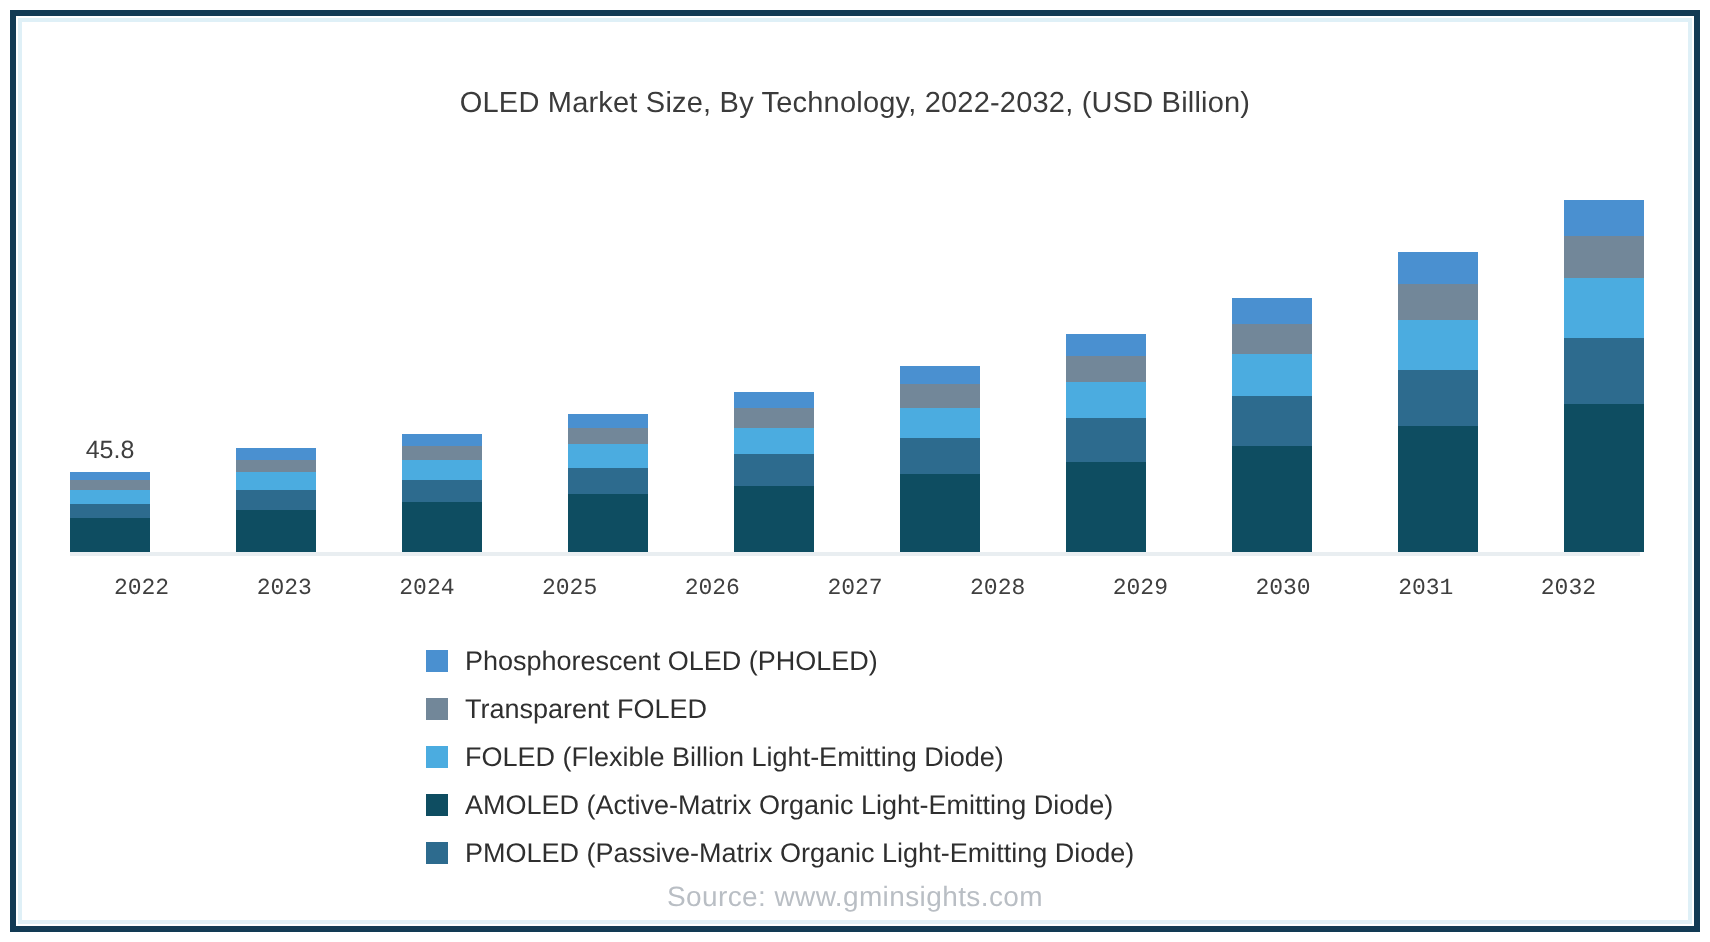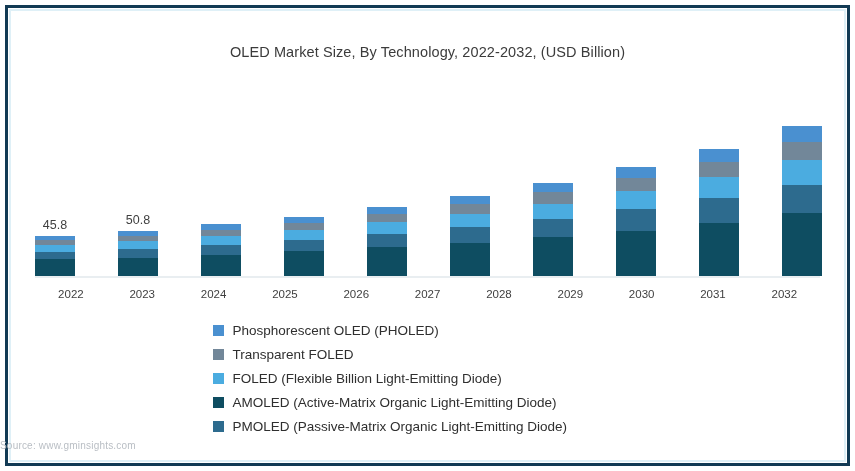--- a/index.html
+++ b/index.html
@@ -104,21 +104,22 @@
     white-space: nowrap;
   }
 
   
   #xaxis {
     position: absolute;
     left: 35px;
     top: 288px;
     width: 785px;
     display: flex;
-    justify-content: flex-end;
+    justify-content: center;
+    font-family: Liberation Mono, monospace;
   }
   .xtick {
     width: 9.09%;
     text-align: center;
     font-size: 11.5px;
     color: #3f3f3f;
   }
 
   
   #legend {
@@ -145,21 +146,22 @@
   .legend-label {
     font-size: 13.5px;
     color: #2f2f2f;
     white-space: nowrap;
   }
 
   .source {
     position: absolute;
     left: 0; right: 0;
     top: 440px;
-    font-size: 10px;
+    text-align: center;
+    font-size: 14px;
     color: #b9bec4;
     letter-spacing: .2px;
   }
 </style>
 </head>
 <body>
 
 <div id="figure">
 
   <div class="frame-outer"></div>
@@ -170,30 +172,20 @@
   <div id="plot">
     <div class="bars">
         <div class="bar-slot">
           <div class="bar" style="height: 40.3645px;">
             <div class="seg" style="background: rgb(14, 77, 97); height: 16.5689px;"></div>
             <div class="seg" style="background: rgb(45, 107, 142); height: 7.9319px;"></div>
             <div class="seg" style="background: rgb(75, 172, 224); height: 6.60991px;"></div>
             <div class="seg" style="background: rgb(114, 135, 153); height: 4.84727px;"></div>
             <div class="seg" style="background: rgb(74, 144, 208); height: 4.40661px;"></div>
             <div class="bar-label">45.8</div>
-          </div>
-        </div>
-        <div class="bar-slot">
-          <div class="bar" style="height: 44.7712px;">
-            <div class="seg" style="background: rgb(14, 77, 97); height: 18.5078px;"></div>
-            <div class="seg" style="background: rgb(45, 107, 142); height: 8.81322px;"></div>
-            <div class="seg" style="background: rgb(75, 172, 224); height: 7.4031px;"></div>
-            <div class="seg" style="background: rgb(114, 135, 153); height: 5.37606px;"></div>
-            <div class="seg" style="background: rgb(74, 144, 208); height: 4.67101px;"></div>
-            <div class="bar-label">50.8</div>
           </div>
         </div>
         <div class="bar-slot">
           <div class="bar" style="height: 51.5573px;">
             <div class="seg" style="background: rgb(14, 77, 97); height: 21.328px;"></div>
             <div class="seg" style="background: rgb(45, 107, 142); height: 10.1352px;"></div>
             <div class="seg" style="background: rgb(75, 172, 224); height: 8.54882px;"></div>
             <div class="seg" style="background: rgb(114, 135, 153); height: 6.16925px;"></div>
             <div class="seg" style="background: rgb(74, 144, 208); height: 5.37606px;"></div>
           </div>

